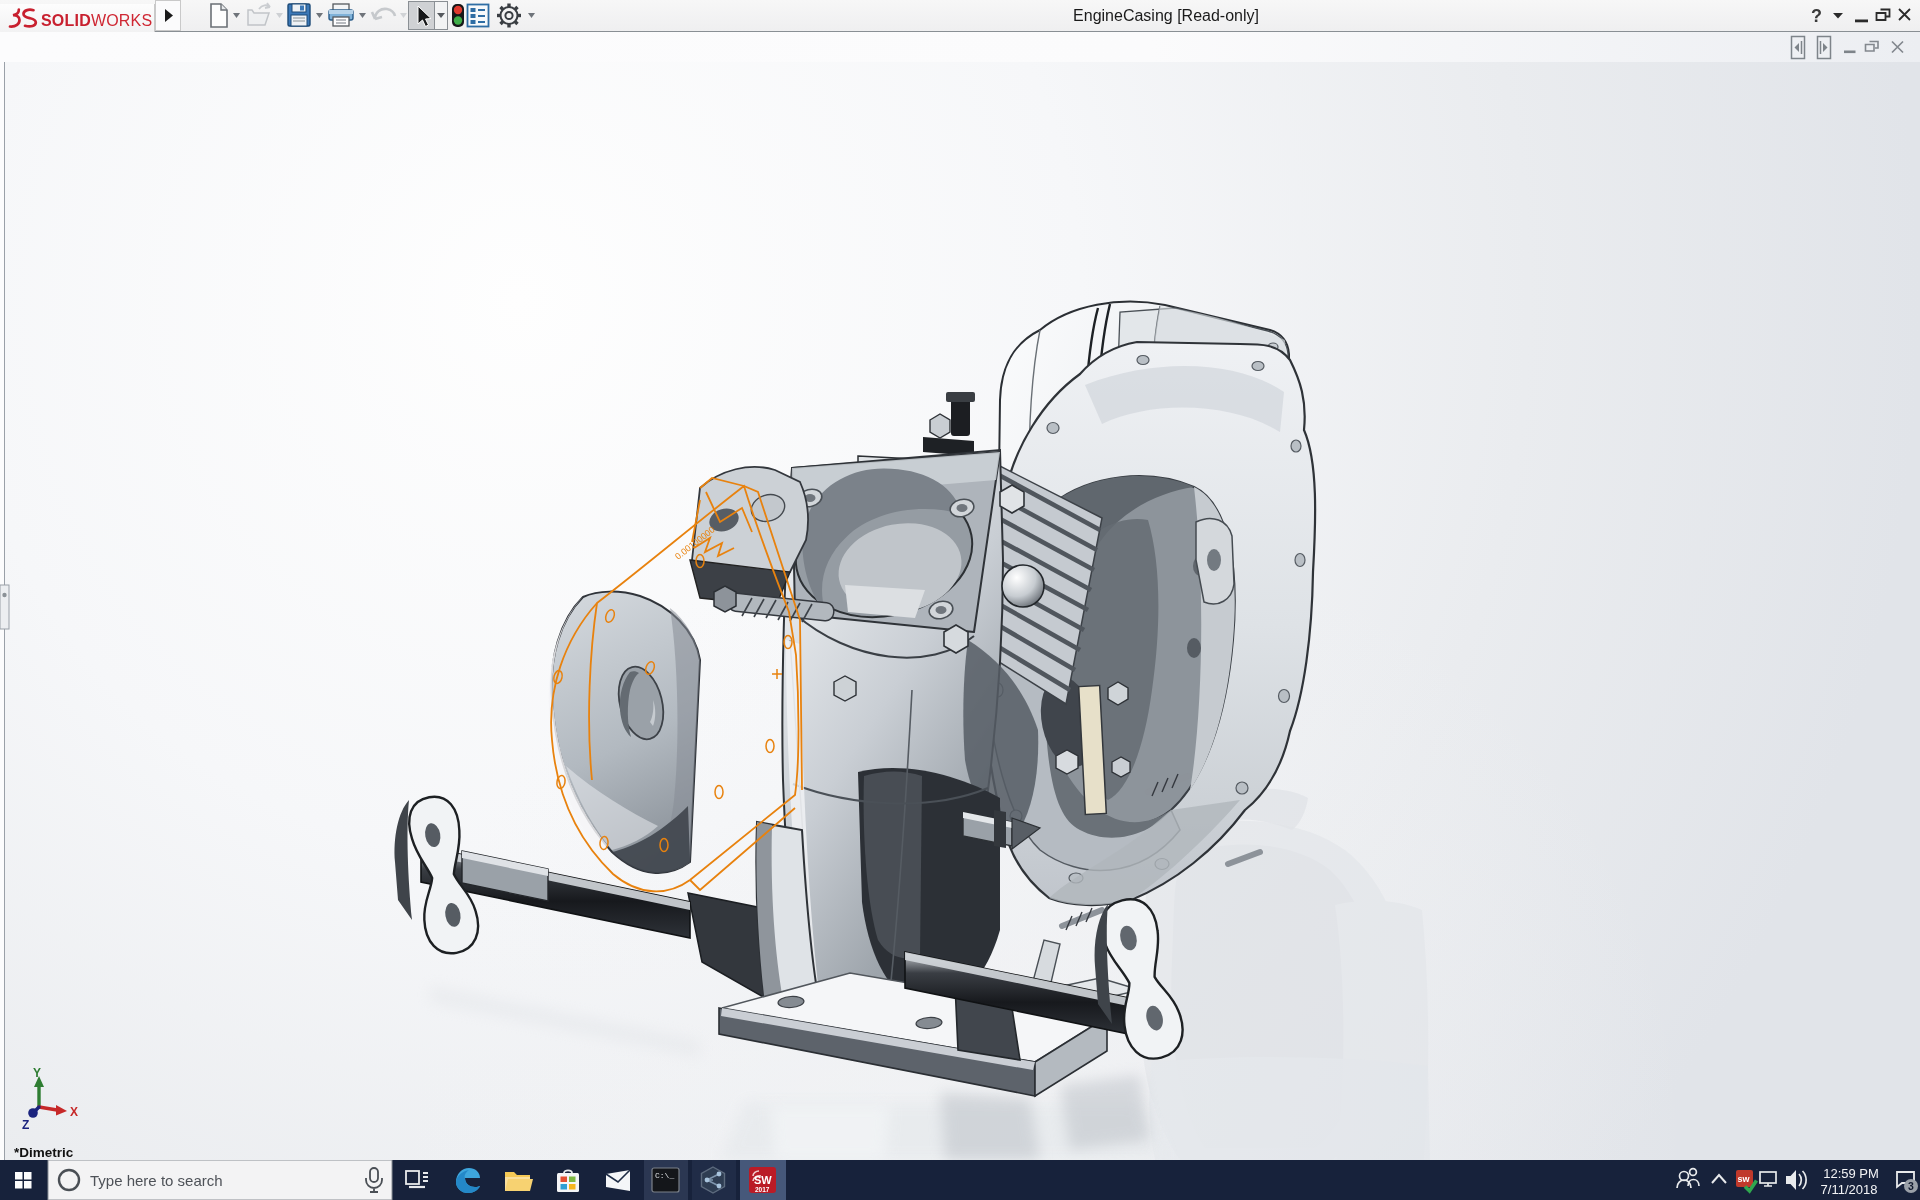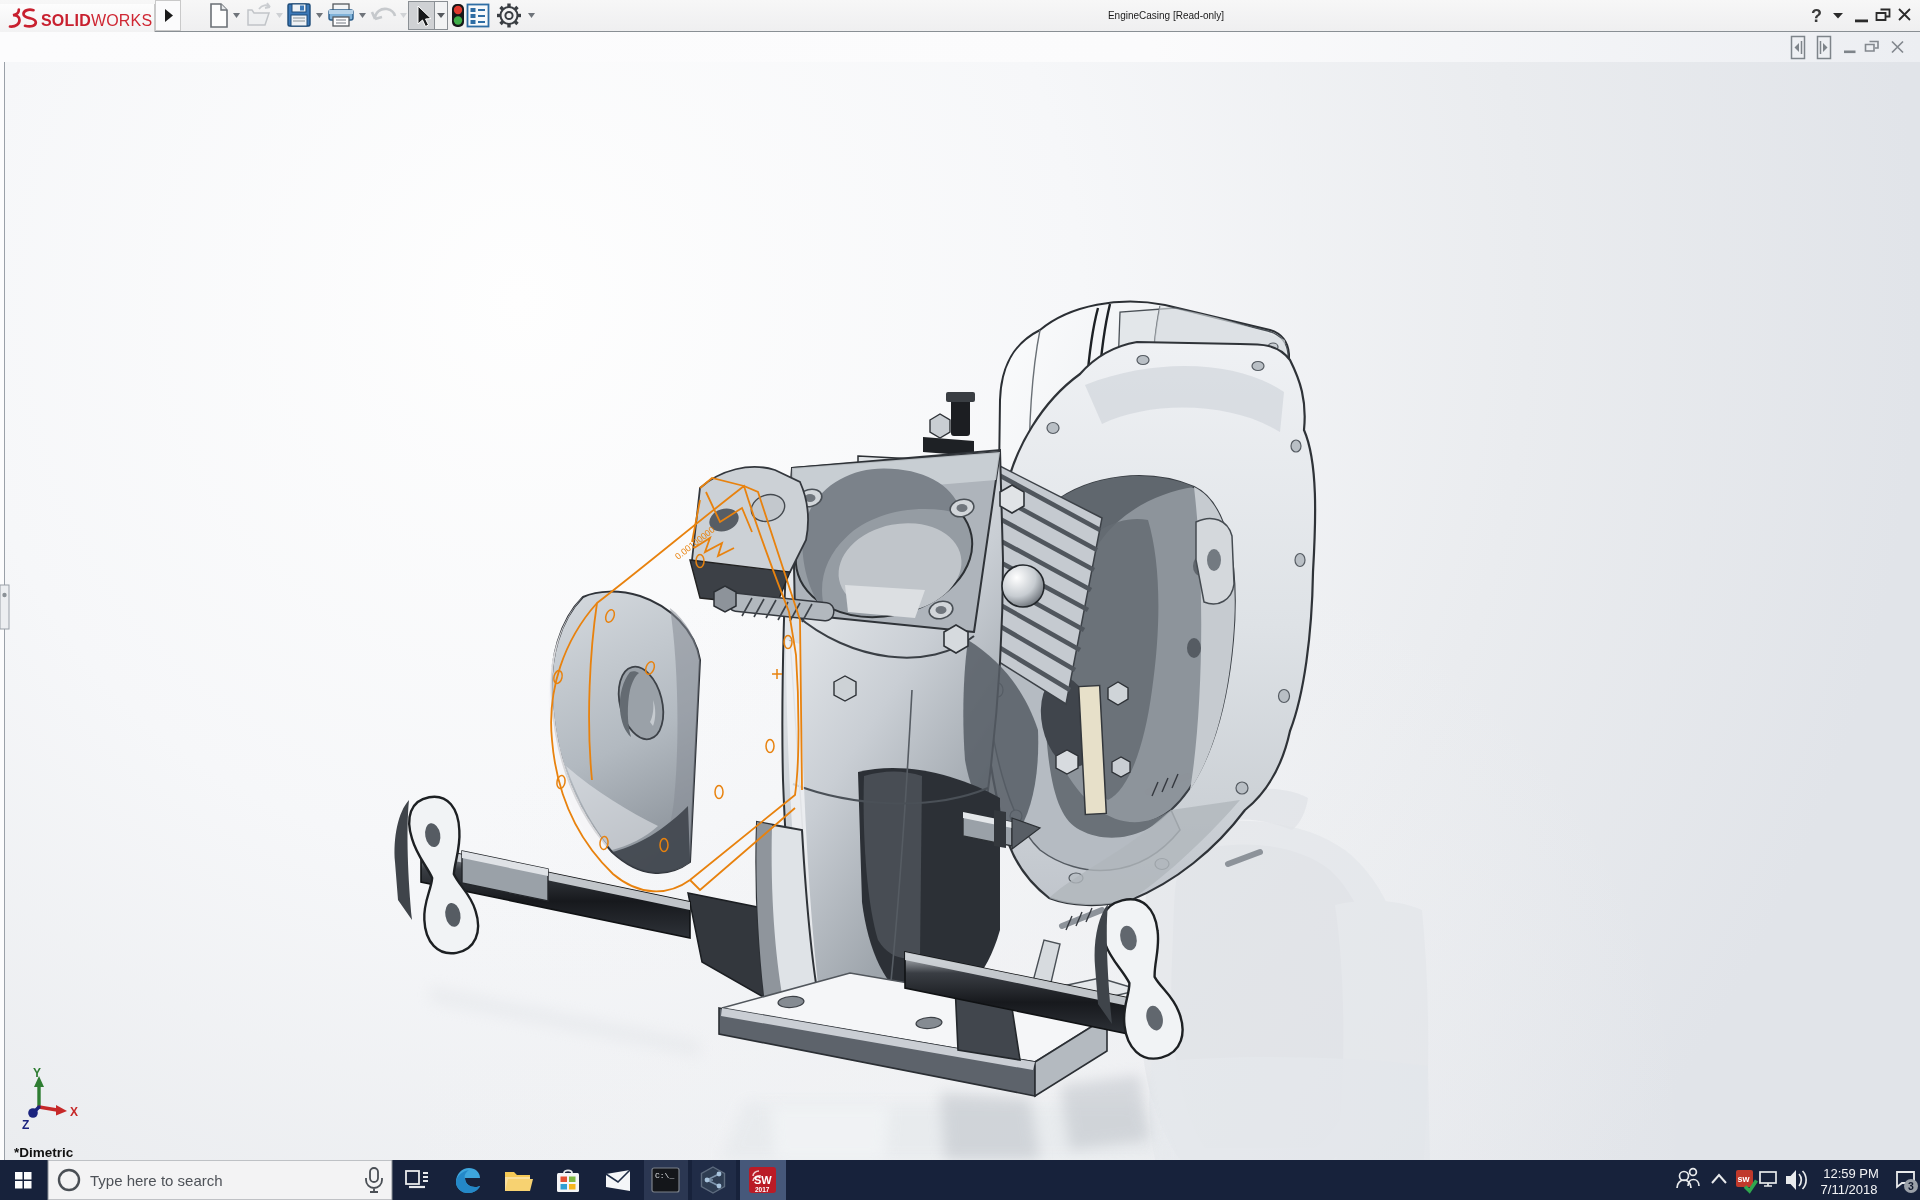--- a/index.html
+++ b/index.html
@@ -2,21 +2,21 @@
 <html><head>
 <meta charset="utf-8">
 <style>
   html,body{margin:0;padding:0;width:1920px;height:1200px;overflow:hidden;
     font-family:"Liberation Sans",sans-serif;background:#fff;}
   #titlebar{position:absolute;left:0;top:0;width:1920px;height:31px;
     background:linear-gradient(#f7f7f7,#efeff0);border-bottom:1px solid #898f94;}
   #logo{position:absolute;left:0;top:4px;width:154px;height:31px;
     background:linear-gradient(#fdfdfd,#f1f1f2);border-right:1px solid #c9c9c9;}
   #title{position:absolute;left:1166px;top:0;transform:translateX(-50%);height:31px;
-    line-height:31px;font-size:10px;color:#1a1a1a;white-space:nowrap;}
+    line-height:31px;font-size:16px;color:#1a1a1a;white-space:nowrap;}
   #menurow{position:absolute;left:0;top:32px;width:1920px;height:30px;
     background:linear-gradient(90deg,#fcfcfd 0%,#fbfbfc 60%,#eceef2 100%);}
   #viewport{position:absolute;left:0;top:62px;width:1920px;height:1098px;}
   #taskbar{position:absolute;left:0;top:1160px;width:1920px;height:40px;background:#a16207;}
 </style>
 </head>
 <body>
 <div id="viewport">
 <svg width="1920" height="1098" viewBox="0 62 1920 1098" xmlns="http://www.w3.org/2000/svg">
 <defs>

